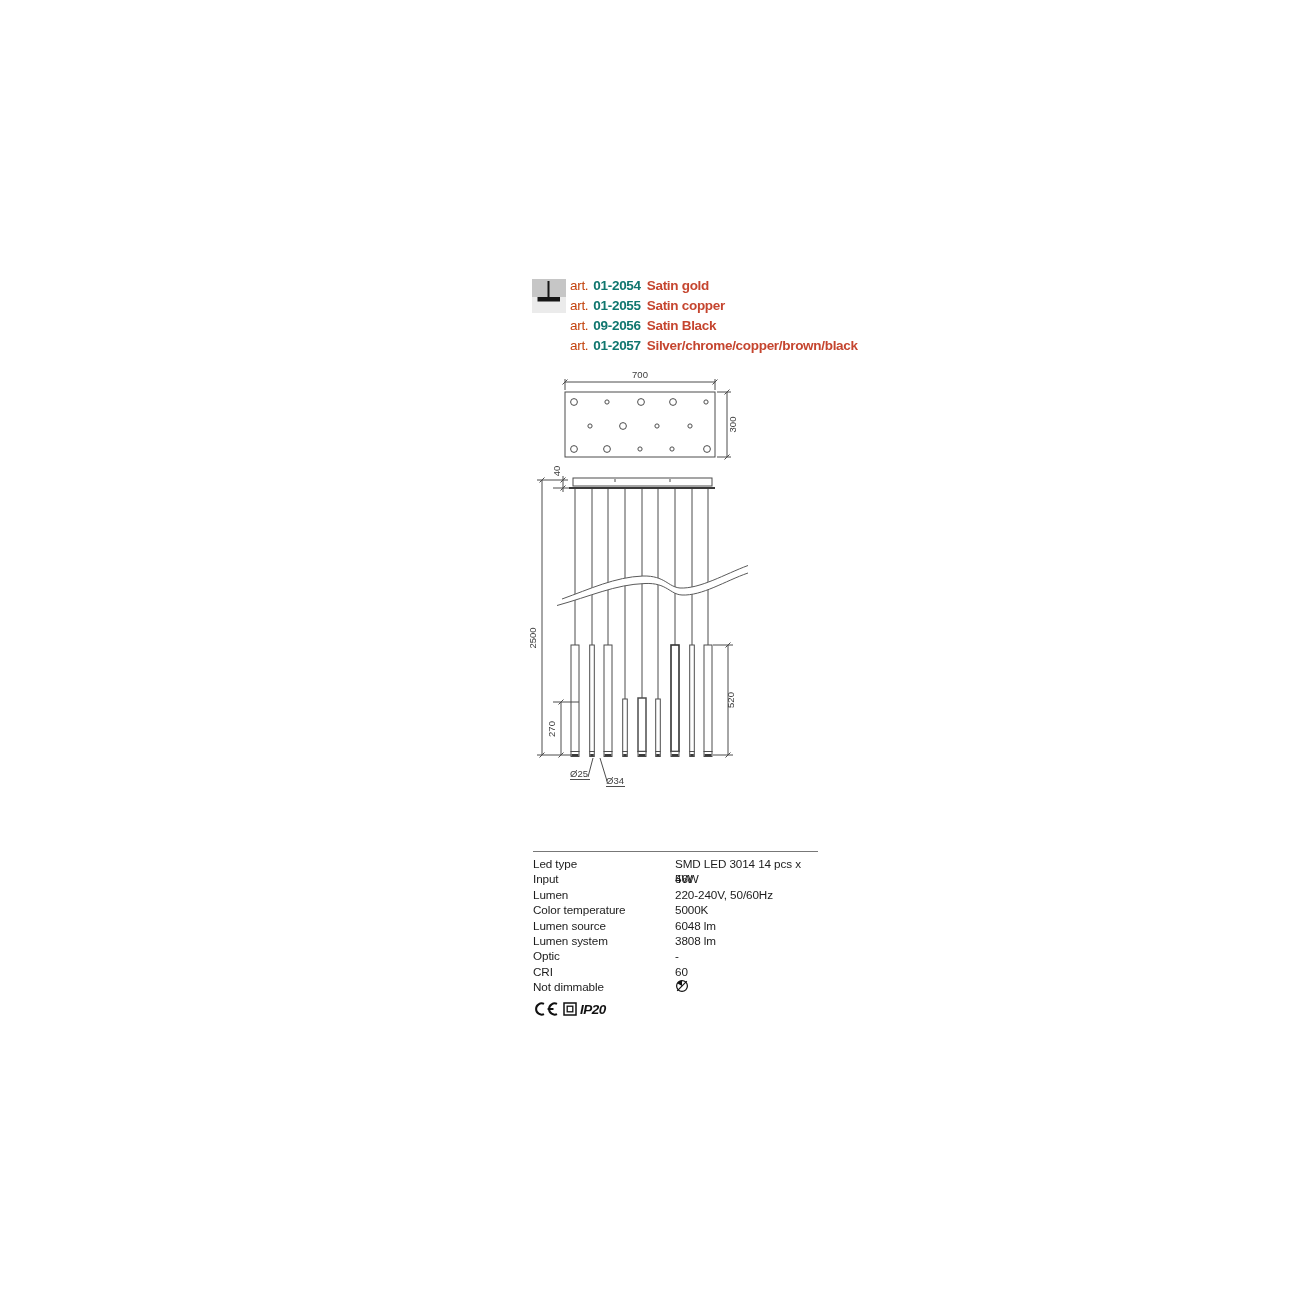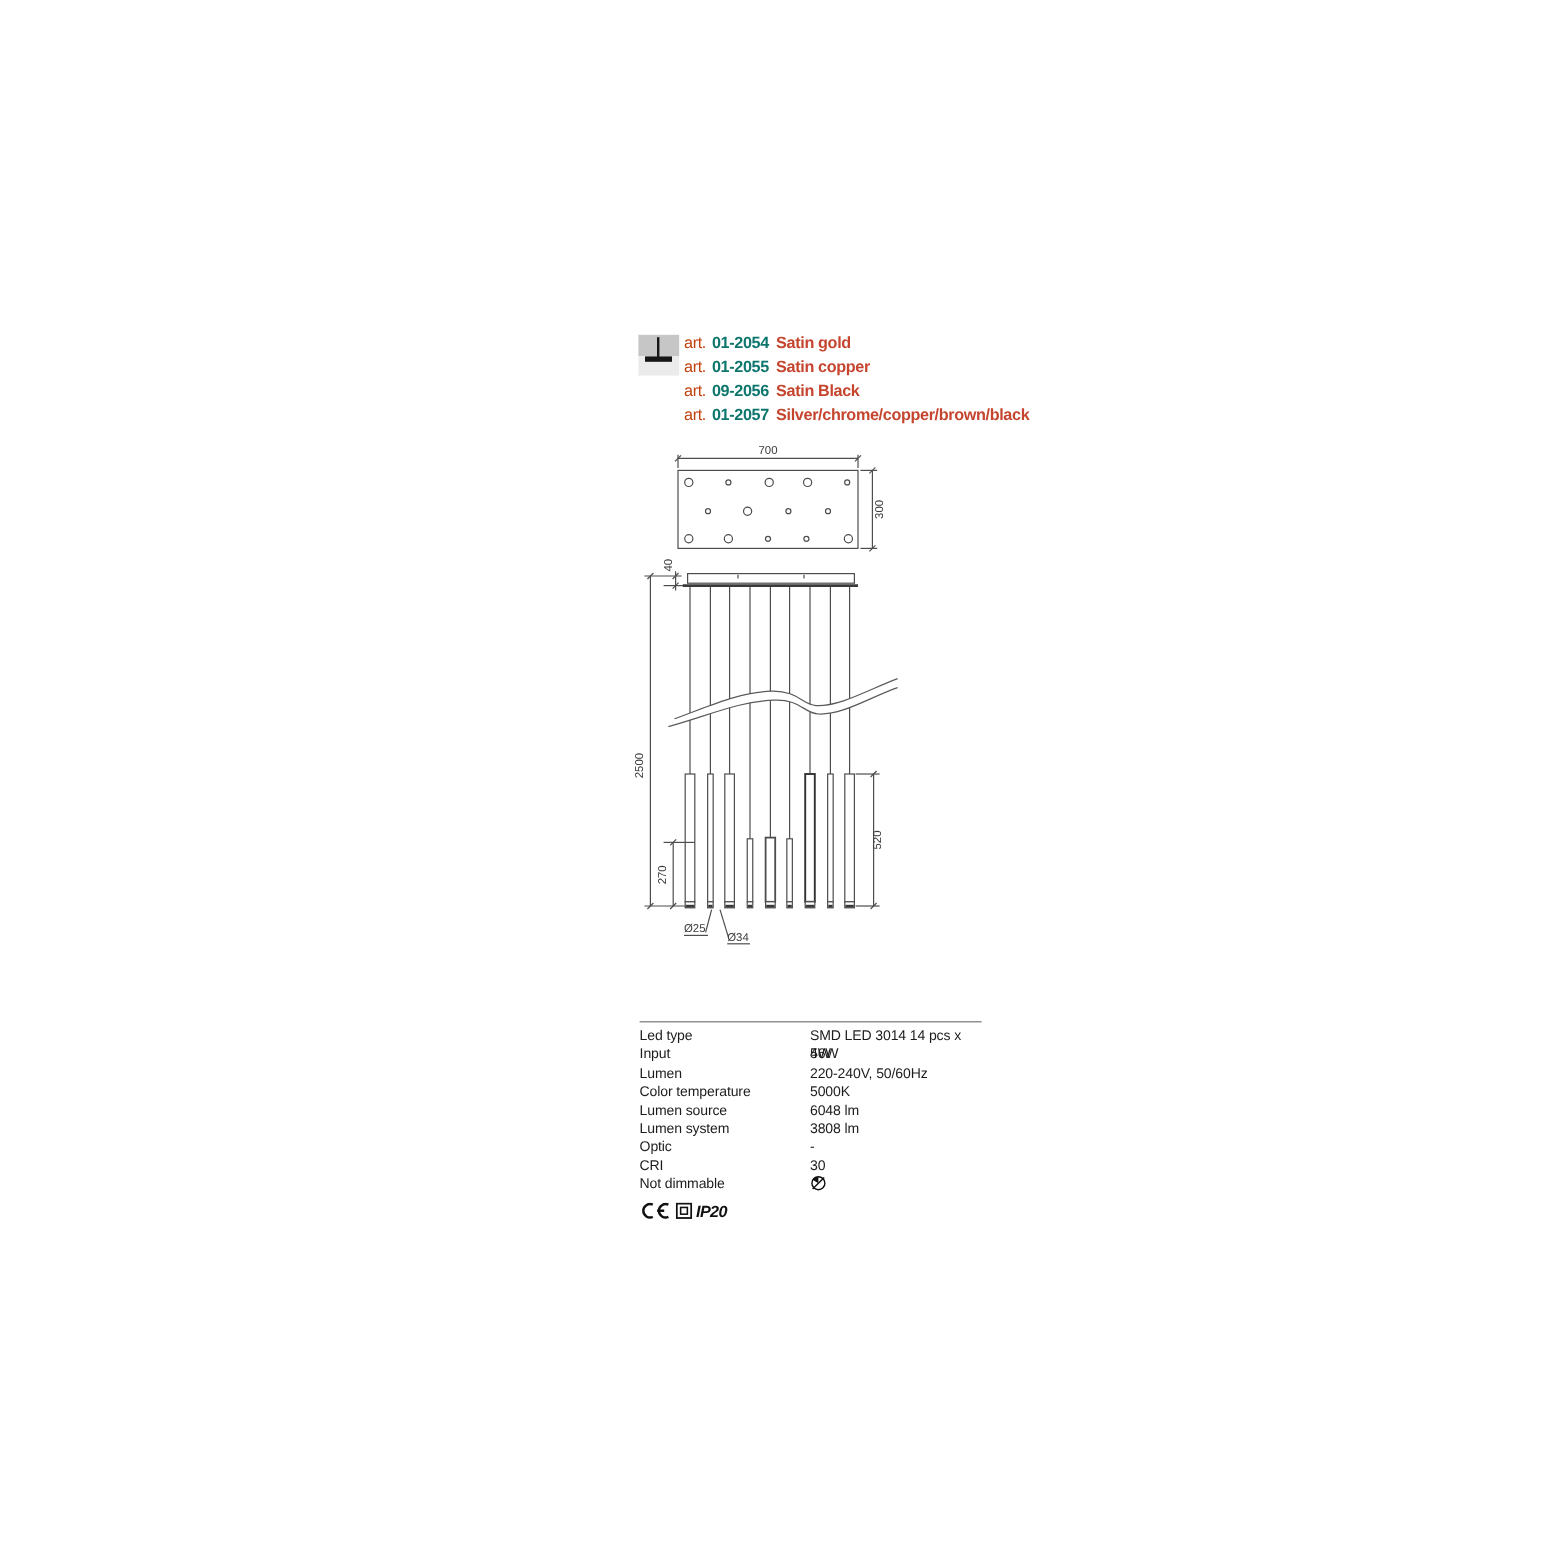--- a/index.html
+++ b/index.html
@@ -227,21 +227,21 @@
   <div class="spec-row">
     <span class="spec-label">Lumen system</span>
       <span class="spec-value">3808 lm</span>
   </div>
   <div class="spec-row">
     <span class="spec-label">Optic</span>
       <span class="spec-value">-</span>
   </div>
   <div class="spec-row">
     <span class="spec-label">CRI</span>
-      <span class="spec-value">30</span>
+      <span class="spec-value">60</span>
   </div>
   <div class="spec-row">
     <span class="spec-label">Not dimmable</span>
       <span class="spec-value"><svg width="14" height="14" viewBox="0 0 14 14">
           <circle cx="7" cy="7" r="5.4" fill="none" stroke="#111" stroke-width="1.2"></circle>
           <path d="M 7,7 L 2.2,4.2 A 5.4,5.4 0 0 1 7,1.6 Z" fill="#111" stroke="none"></path>
           <line x1="2.2" y1="11.8" x2="11.8" y2="2.2" stroke="#111" stroke-width="1.2"></line>
         </svg></span>
   </div>
 </div>

